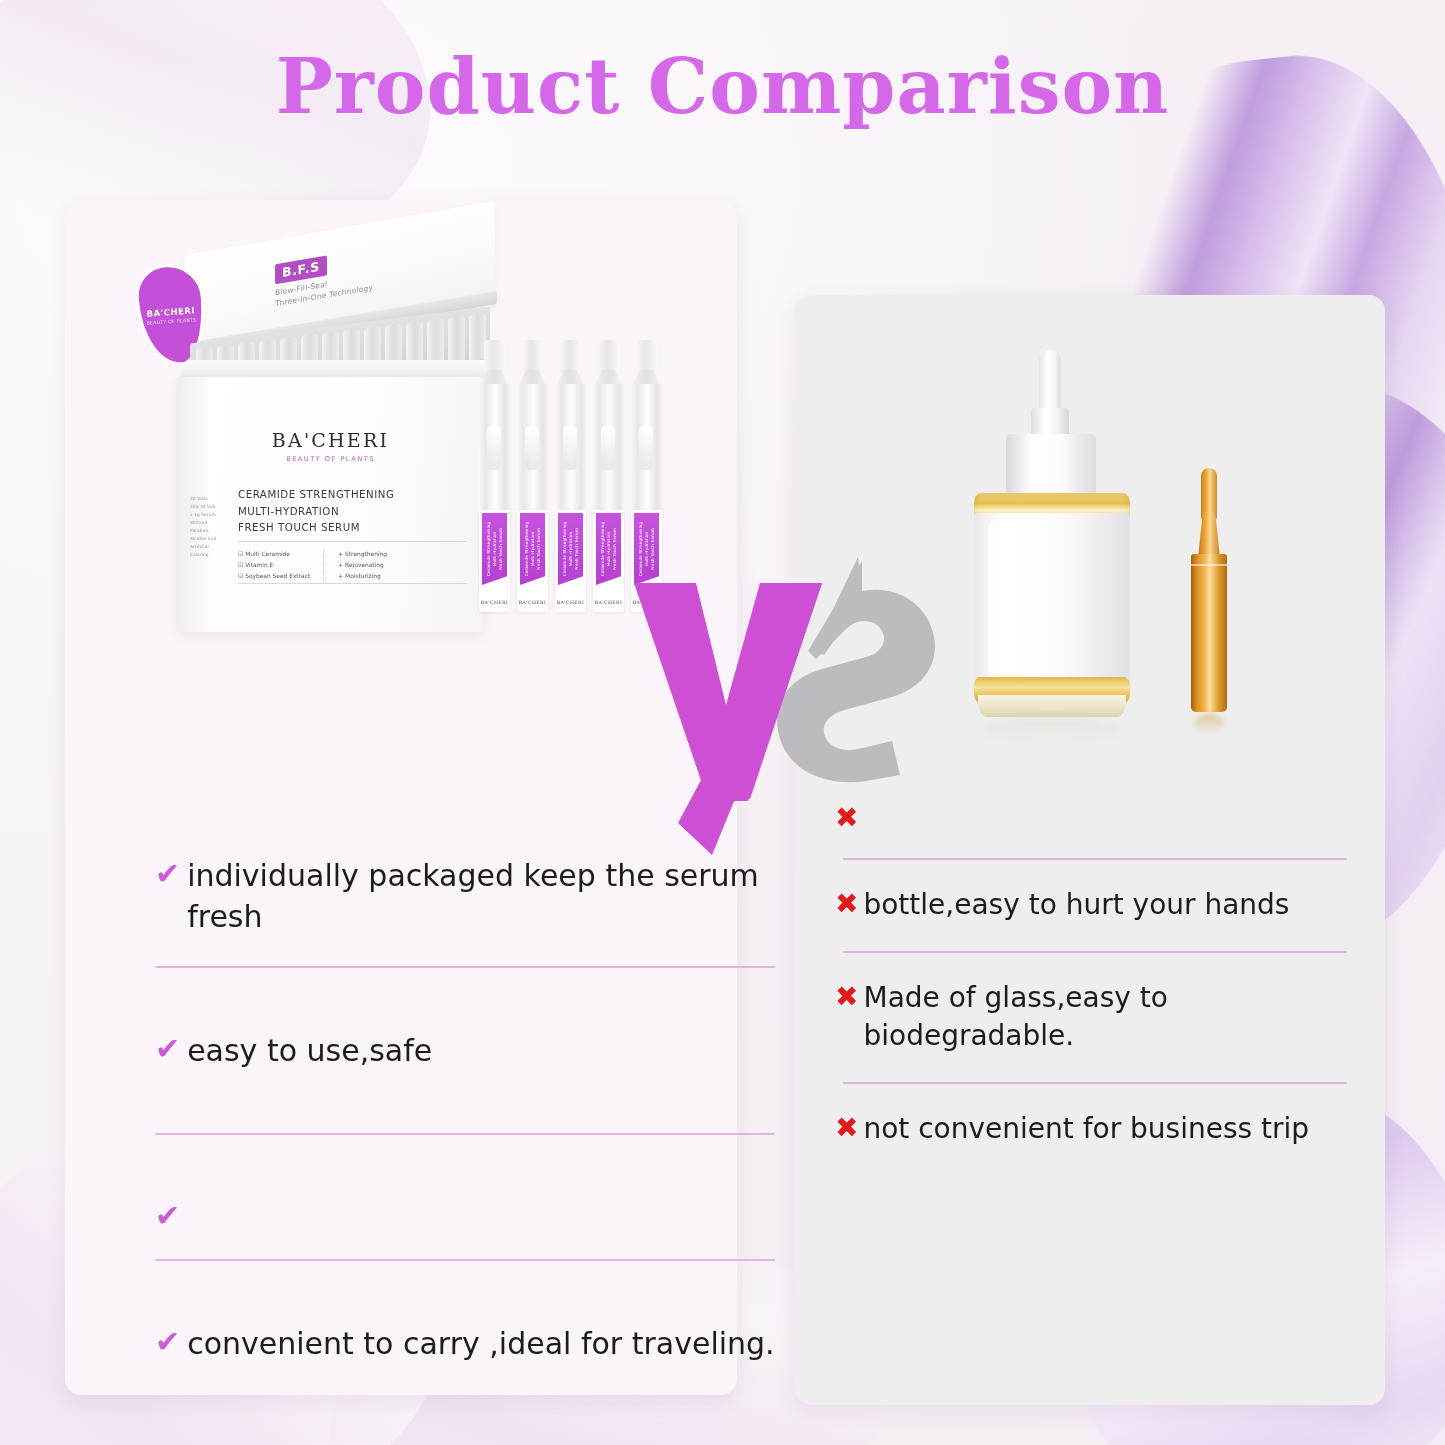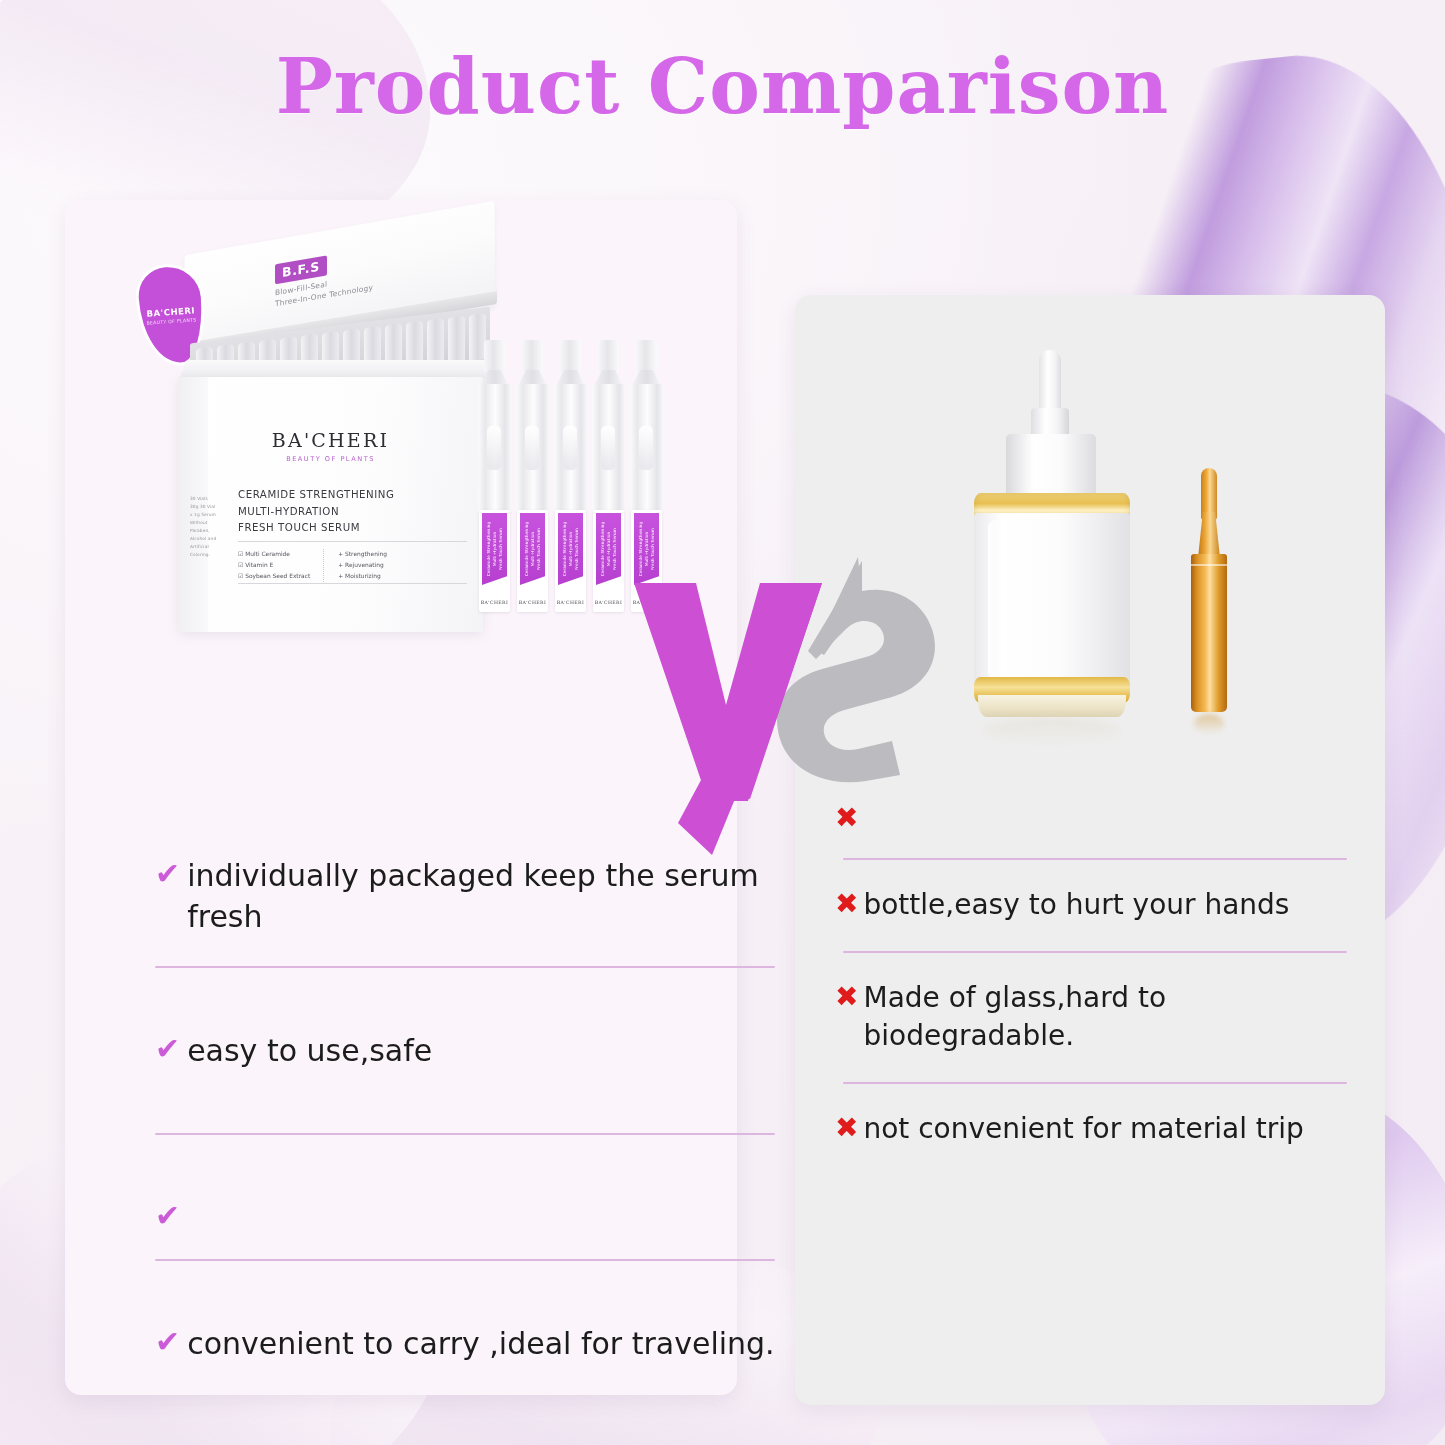--- a/index.html
+++ b/index.html
@@ -576,27 +576,27 @@
       <div class="divider"></div>
 
       <div class="feat">
         <span class="mark">✖</span>
         <span class="txt">bottle,easy to hurt your hands</span>
       </div>
       <div class="divider"></div>
 
       <div class="feat">
         <span class="mark">✖</span>
-        <span class="txt">Made of glass,hard to biodegradable.</span>
+        <span class="txt">Made of glass,easy to biodegradable.</span>
       </div>
       <div class="divider"></div>
 
       <div class="feat">
         <span class="mark">✖</span>
-        <span class="txt">not convenient for material trip</span>
+        <span class="txt">not convenient for business trip</span>
       </div>
     </div>
   </div>
 
   <div class="vs">
     <svg viewBox="0 0 360 300" xmlns="http://www.w3.org/2000/svg">
       <defs>
         <pattern id="streakP" width="5" height="4" patternUnits="userSpaceOnUse" patternTransform="rotate(74)">
           <rect width="2.1" height="4" fill="#ffffff" opacity="0.85"></rect>
         </pattern>

